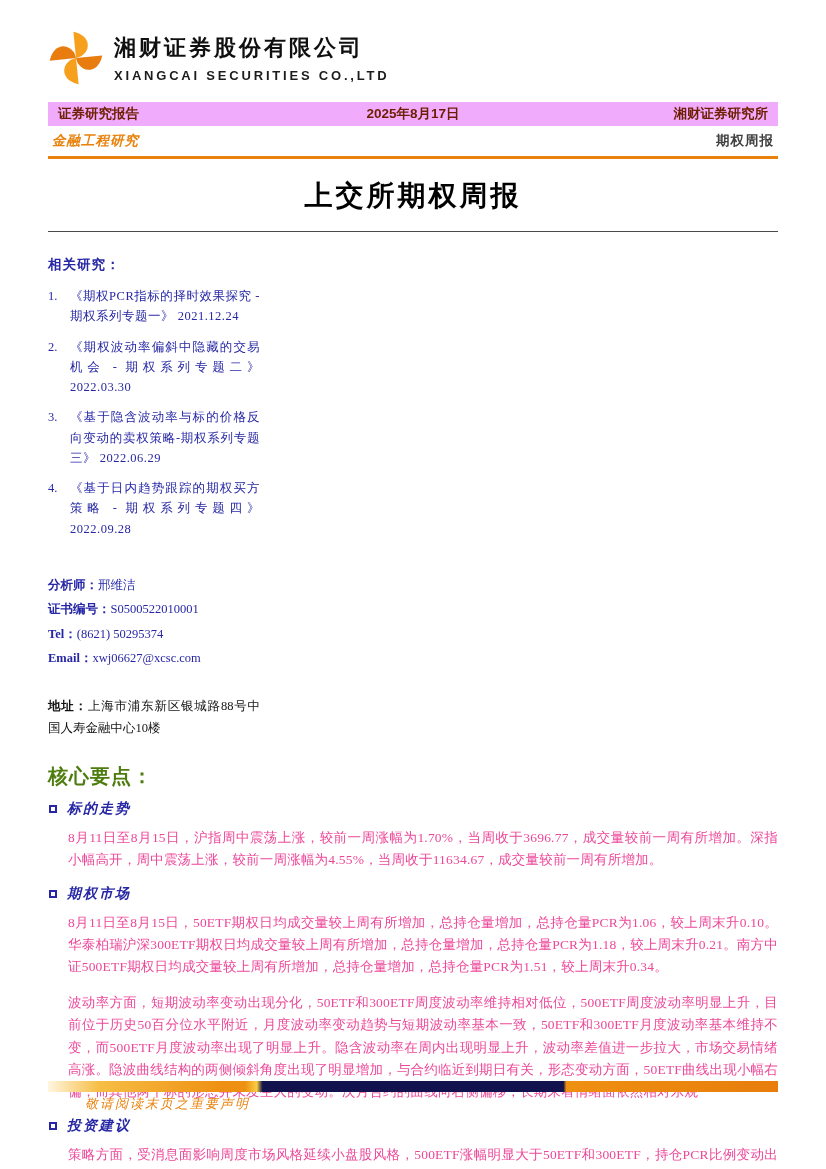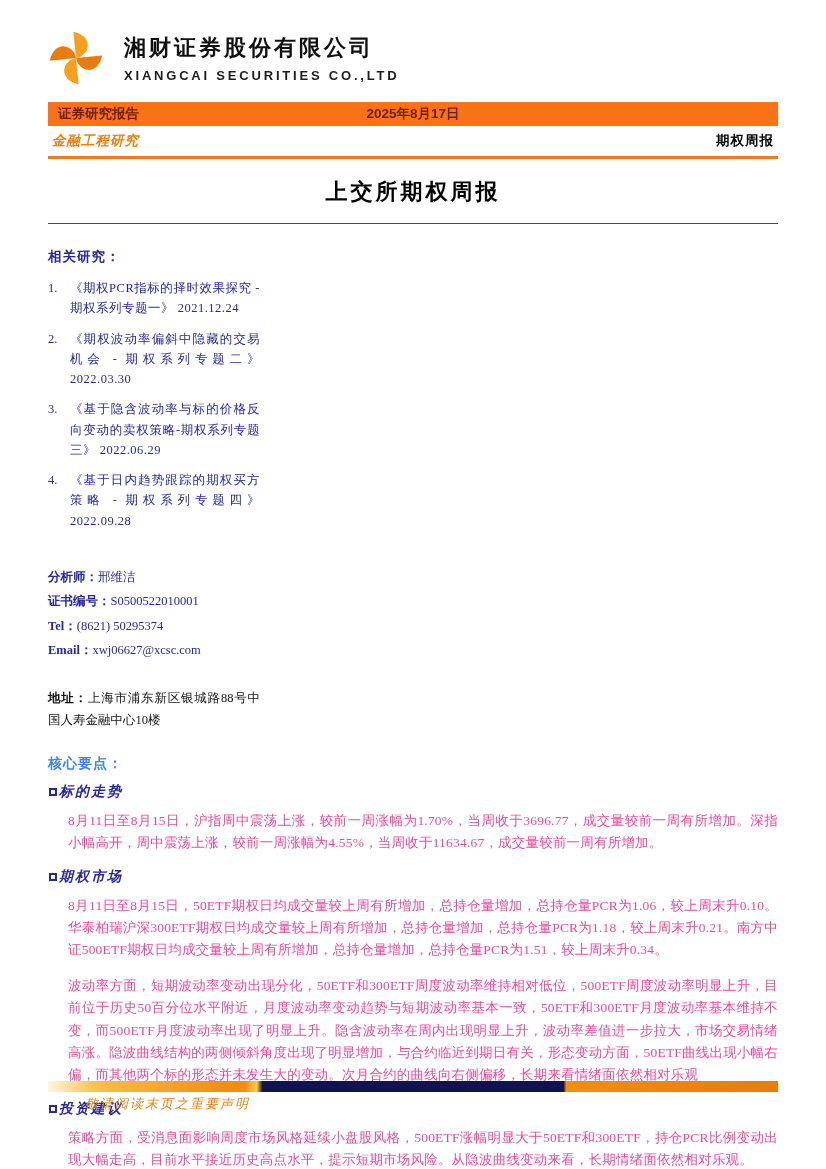--- a/index.html
+++ b/index.html
@@ -2,56 +2,56 @@
 <html><head>
 <meta charset="utf-8">
 <style>
   * { margin:0; padding:0; box-sizing:border-box; }
   html,body { background:#ffffff; }
   body { font-family:"Liberation Serif", serif; }
   .page { position:relative; width:826px; height:1169px; margin:0 auto; background:#fff; overflow:hidden; }
   .inner { padding:0 48px; }
 
   
-  .brand-row { display:flex; align-items:center; gap:20px; padding-top:30px; }
+  .brand-row { display:flex; align-items:center; gap:10px; padding-top:30px; }
   .logo { width:56px; height:56px; flex:none; }
   .company-cn { font-family:"Liberation Sans", sans-serif; font-size:22px; font-weight:bold; color:#101010; letter-spacing:3px; }
   .company-en { font-family:"Liberation Sans", sans-serif; font-size:13px; color:#1c1c1c; letter-spacing:2.8px; margin-top:5px; font-weight:bold; }
 
   
-  .orange-band { margin-top:16px; height:24px; background:#f97316; display:grid; grid-template-columns:1fr auto 1fr; align-items:center; padding:0 10px; font-family:"Liberation Sans", sans-serif; font-size:13.5px; font-weight:bold; color:#6E1E00; }
+  .orange-band { margin-top:16px; height:24px; background:#f0abfc; display:grid; grid-template-columns:1fr auto 1fr; align-items:center; padding:0 10px; font-family:"Liberation Sans", sans-serif; font-size:13.5px; font-weight:bold; color:#6E1E00; }
   .orange-band .c { text-align:center; }
   .orange-band .r { text-align:right; }
 
   
   .sub-band { height:33px; display:flex; justify-content:space-between; align-items:center; border-bottom:3px solid #E8820C; padding:0 4px; }
   .category { color:#E8820C; font-weight:bold; font-style:italic; font-size:13.5px; letter-spacing:1px; }
-  .series { color:#000000; font-weight:bold; font-size:13.5px; letter-spacing:1px; }
+  .series { color:#404040; font-weight:bold; font-size:13.5px; letter-spacing:1px; }
 
-  .report-title { text-align:center; font-size:22px; font-weight:bold; color:#000; margin-top:18px; letter-spacing:3px; }
+  .report-title { text-align:center; font-size:28px; font-weight:bold; color:#000; margin-top:18px; letter-spacing:3px; }
   .title-rule { border-top:1px solid #4a4a4a; margin-top:16px; }
 
   
   .columns { display:flex; gap:24px; margin-top:24px;flex-direction:column; }
   aside { width:212px; flex:none; }
   main { flex:1; min-width:0; }
 
   
   .related-title { color:#2727A5; font-weight:bold; font-size:13.5px; margin-bottom:12px; letter-spacing:1px; }
   .related-item { display:flex; gap:6px; color:#2727A5; font-size:12.5px; line-height:1.62; margin-bottom:10px; }
   .related-item .num { flex:none; width:16px; }
   .related-item .txt { flex:1; text-align:justify; letter-spacing:0.5px; }
   .analyst-block { margin-top:34px; color:#2727A5; font-size:12.5px; line-height:1.95; }
   .analyst-block .lbl { font-weight:bold; }
   .address-block { margin-top:26px; color:#141414; font-size:12.5px; line-height:1.7; text-align:justify; }
   .address-block .lbl { font-weight:bold; }
 
   
-  .core-title { font-family:"Liberation Sans", sans-serif; font-weight:bold; font-size:14px; color:#3b82f6; margin-bottom:6px; letter-spacing:1px; }
-  .section-head { display:flex; align-items:center; gap:2px; margin:10px 0 9px; }
+  .core-title { font-family:"Liberation Sans", sans-serif; font-weight:bold; font-size:20px; color:#4d7c0f; margin-bottom:6px; letter-spacing:1px; }
+  .section-head { display:flex; align-items:center; gap:10px; margin:10px 0 9px; }
   .sq { width:8px; height:8px; border:2px solid #2727A5; flex:none; margin-left:1px; background:transparent; }
   .section-heading { color:#2727A5; font-weight:bold; font-style:italic; font-size:14px; letter-spacing:2px; }
   .para { margin-left:20px; text-align:justify; font-size:13.5px; line-height:1.66; color:#ec4899; margin-bottom:13px; letter-spacing:0.2px; }
 
   
   .footer { position:absolute; left:48px; right:48px; bottom:56px; }
   .footer-bar { height:11px; background:linear-gradient(90deg,
       #FFF6E0 0%, #F6BE45 7%, #EE9012 24%, #EE9012 27%,
       #F9CE43 28.6%, #12124E 29.4%, #12124E 70.6%,
       #EE9012 71%, #E87D0C 100%); }
@@ -80,20 +80,21 @@
       </svg>
       <div>
         <div class="company-cn">湘财证券股份有限公司</div>
         <div class="company-en">XIANGCAI SECURITIES CO.,LTD</div>
       </div>
     </div>
 
     <div class="orange-band">
       <span>证券研究报告</span>
       <span class="c">2025年8月17日</span>
+      <span class="r">湘财证券研究所</span>
     </div>
 
     <div class="sub-band">
       <span class="category">金融工程研究</span>
       <span class="series">期权周报</span>
     </div>
 
     <h1 class="report-title">上交所期权周报</h1>
     <div class="title-rule"></div>
 

